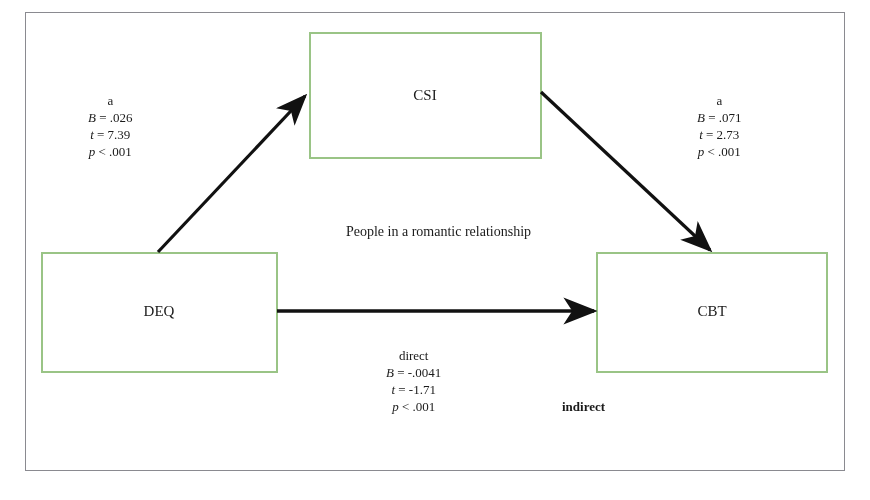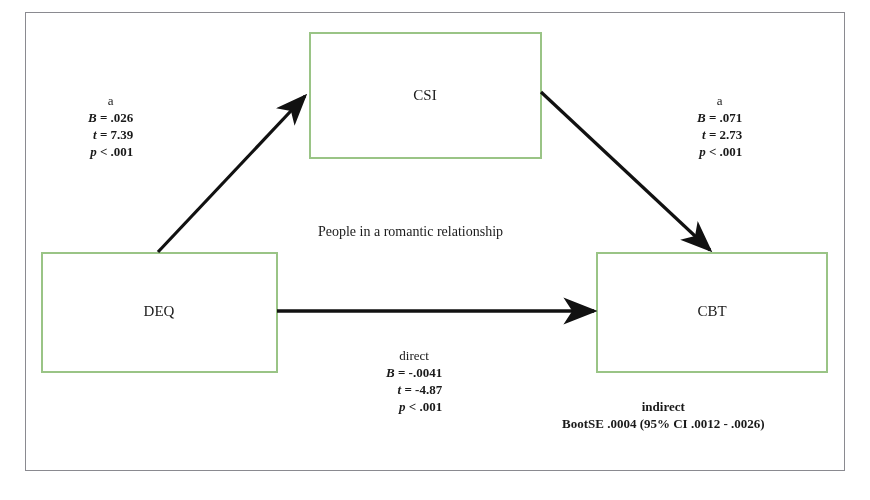--- a/index.html
+++ b/index.html
@@ -60,31 +60,30 @@
     line-height: 17px;
     color: #1a1a1a;
     white-space: nowrap;
   }
   .annot .head {
     display: block;
     text-align: center;
   }
   .annot .row {
     display: block;
-    text-align: right;
-    font-weight: bold;
+    text-align: center;
   }
   .annot.left-block  { left: 88px;  top: 92px; }
   .annot.right-block { left: 697px; top: 92px; }
   .annot.direct-block{ left: 386px; top: 347px; }
   .annot.indirect-block { left: 562px; top: 398px; }
   .annot.indirect-block .head { text-align: center; font-weight: bold; }
   .caption {
     position: absolute;
-    left: 294px;
+    left: 322px;
     top: 224px;
     width: 233px;
     text-align: center;
     font-size: 14px;
     color: #1a1a1a;
     white-space: nowrap;
   }
   i.var { font-style: italic; }
 </style>
 </head>
@@ -127,24 +126,23 @@
   <div class="annot right-block">
     <span class="head">a</span>
     <span class="row"><i class="var">B</i> <span>= .071</span></span>
     <span class="row"><i class="var">t</i> <span>= 2.73</span></span>
     <span class="row"><i class="var">p</i> <span>&lt; .001</span></span>
   </div>
 
   <div class="annot direct-block">
     <span class="head">direct</span>
     <span class="row"><i class="var">B</i> <span>= -.0041</span></span>
-    <span class="row"><i class="var">t</i> <span>= -4.87</span></span>
+    <span class="row"><i class="var">t</i> <span>= -1.71</span></span>
     <span class="row"><i class="var">p</i> <span>&lt; .001</span></span>
   </div>
 
   <div class="annot indirect-block">
     <span class="head">indirect</span>
-    <span class="row">BootSE .0004 (95% CI .0012 - .0026)</span>
   </div>
 
   <div class="caption">People in a romantic relationship</div>
 
 </div>
 
 </body></html>

